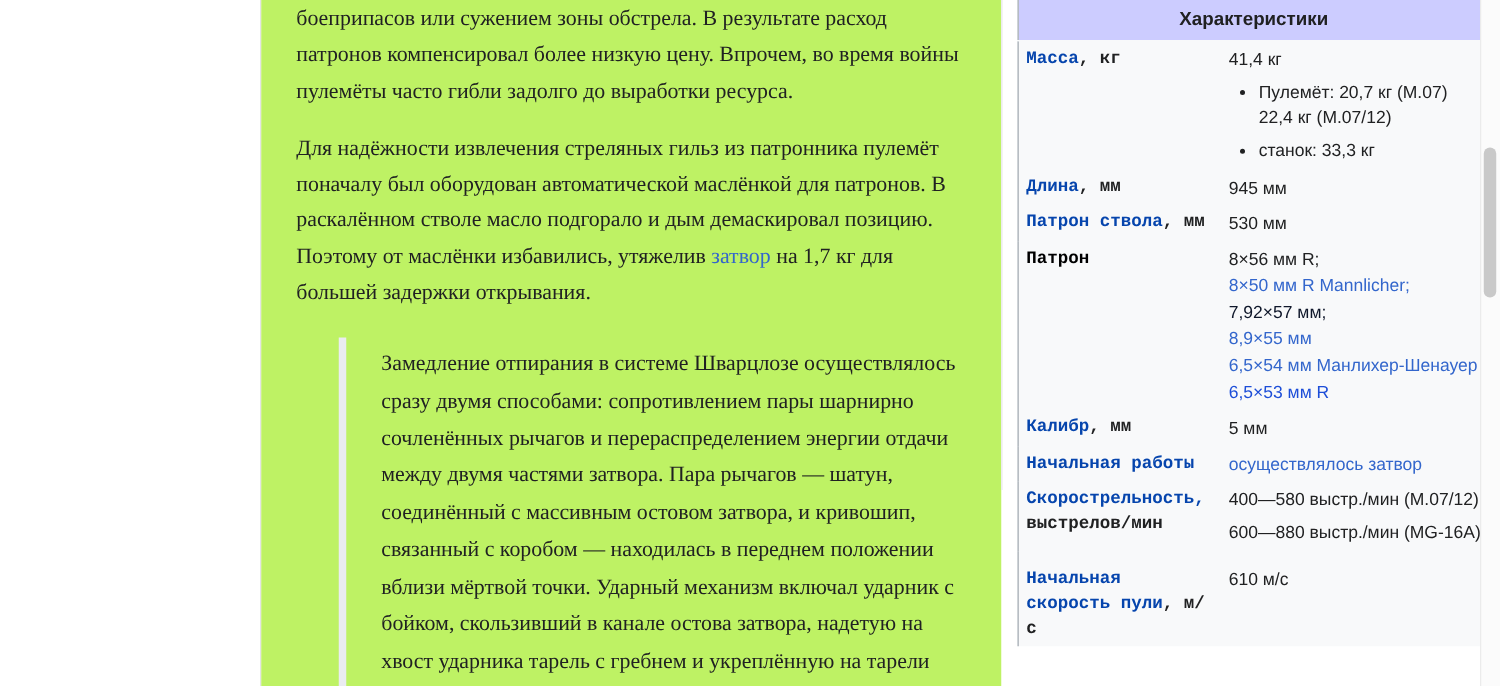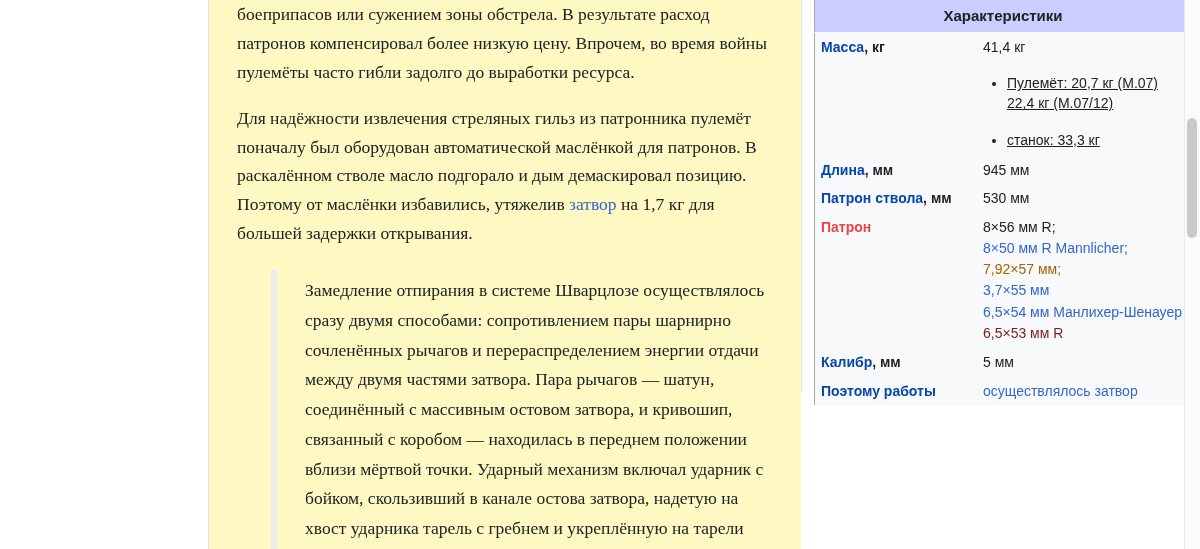--- a/index.html
+++ b/index.html
@@ -28,21 +28,21 @@
     background: #ffffff;
     border-right: 1px solid #e4e4e4;
     height: 549px;
   }
   
   .article {
     flex: 0 0 592px;
     width: 592px;
     padding: 0 24px 0 28px;
     box-sizing: border-box;
-    background: #fef9c3;
+    background: #bef264;
     height: 549px;
     overflow: hidden;
   }
   .article p {
     margin: 0 0 17px 0;
     font-size: 17.5px;
     line-height: 1.65;
     color: #202122;
     font-family: "Liberation Serif", serif;
     text-align: left;
@@ -101,36 +101,36 @@
     vertical-align: top;
     padding: 4px 6px 4px 6px;
     line-height: 1.45;
   }
   .infobox th.lbl {
     text-align: left;
     font-weight: bold;
     color: #0645ad;
     width: 150px;
     font-size: 14px;
+    font-family: Liberation Mono, monospace;
   }
   .infobox th.lbl .plain {
     color: #202122;
     font-weight: bold;
   }
   .infobox td.val {
     color: #202122;
     font-size: 14px;
   }
   .infobox ul {
     margin: 2px 0 0 0;
     padding-left: 24px;
   }
   .infobox li {
-    margin: 16px 0 2px 0;
-    text-decoration: underline;
+    margin: 6px 0 2px 0;
   }
   
   .scrollbar {
     position: absolute;
     right: 0;
     top: 0;
     width: 15px;
     height: 549px;
     background: #fbfbfb;
     border-left: 1px solid #ebebeb;
@@ -186,42 +186,53 @@
           <th class="lbl"><a class="lnk" href="#" style="color:#0645ad;text-decoration:none">Длина</a><span class="plain">, мм</span></th>
           <td class="val">945 мм</td>
         </tr>
 
         <tr>
           <th class="lbl"><a class="lnk" href="#" style="color:#0645ad;text-decoration:none">Патрон ствола</a><span class="plain">, мм</span></th>
           <td class="val">530 мм</td>
         </tr>
 
         <tr>
-          <th class="lbl"><a class="lnk" href="#" style="color:#ef4444;text-decoration:none">Патрон</a></th>
+          <th class="lbl"><a class="lnk" href="#" style="color:#000000;text-decoration:none">Патрон</a></th>
           <td class="val val-lines">
             <div>8×56 мм R;</div>
             <div style="color:#3366cc">8×50 мм R Mannlicher;</div>
-            <div style="color:#a16207">7,92×57 мм;</div>
-            <div style="color:#3366cc">3,7×55 мм</div>
+            <div style="color:#0f172a">7,92×57 мм;</div>
+            <div style="color:#3366cc">8,9×55 мм</div>
             <div style="color:#3366cc">6,5×54 мм Манлихер-Шенауер</div>
-            <div style="color:#7f1d1d">6,5×53 мм R</div>
+            <div style="color:#1d4ed8">6,5×53 мм R</div>
           </td>
         </tr>
 
         <tr>
           <th class="lbl"><a class="lnk" href="#" style="color:#0645ad;text-decoration:none">Калибр</a><span class="plain">, мм</span></th>
           <td class="val">5 мм</td>
         </tr>
 
         <tr>
-          <th class="lbl"><a class="lnk" href="#" style="color:#0645ad;text-decoration:none">Поэтому работы</a></th>
+          <th class="lbl"><a class="lnk" href="#" style="color:#0645ad;text-decoration:none">Начальная работы</a></th>
           <td class="val" style="color:#3366cc">осуществлялось затвор</td>
         </tr>
 
-
+        <tr>
+          <th class="lbl"><a class="lnk" href="#" style="color:#0645ad;text-decoration:none">Скорострельность,</a><span class="plain"> выстрелов/мин</span></th>
+          <td class="val val-lines">
+            <div>400—580 выстр./мин (М.07/12)</div>
+            <div style="margin-top:6px">600—880 выстр./мин (MG-16A)</div>
+          </td>
+        </tr>
+
+        <tr>
+          <th class="lbl" style="padding-top:12px"><a class="lnk" href="#" style="color:#0645ad;text-decoration:none">Начальная скорость пули</a><span class="plain">, м/с</span></th>
+          <td class="val" style="padding-top:12px">610 м/с</td>
+        </tr>
       </tbody>
     </table>
 
   </div>
 
   <div class="scrollbar">
     <div class="thumb"></div>
   </div>
 
 </div>

